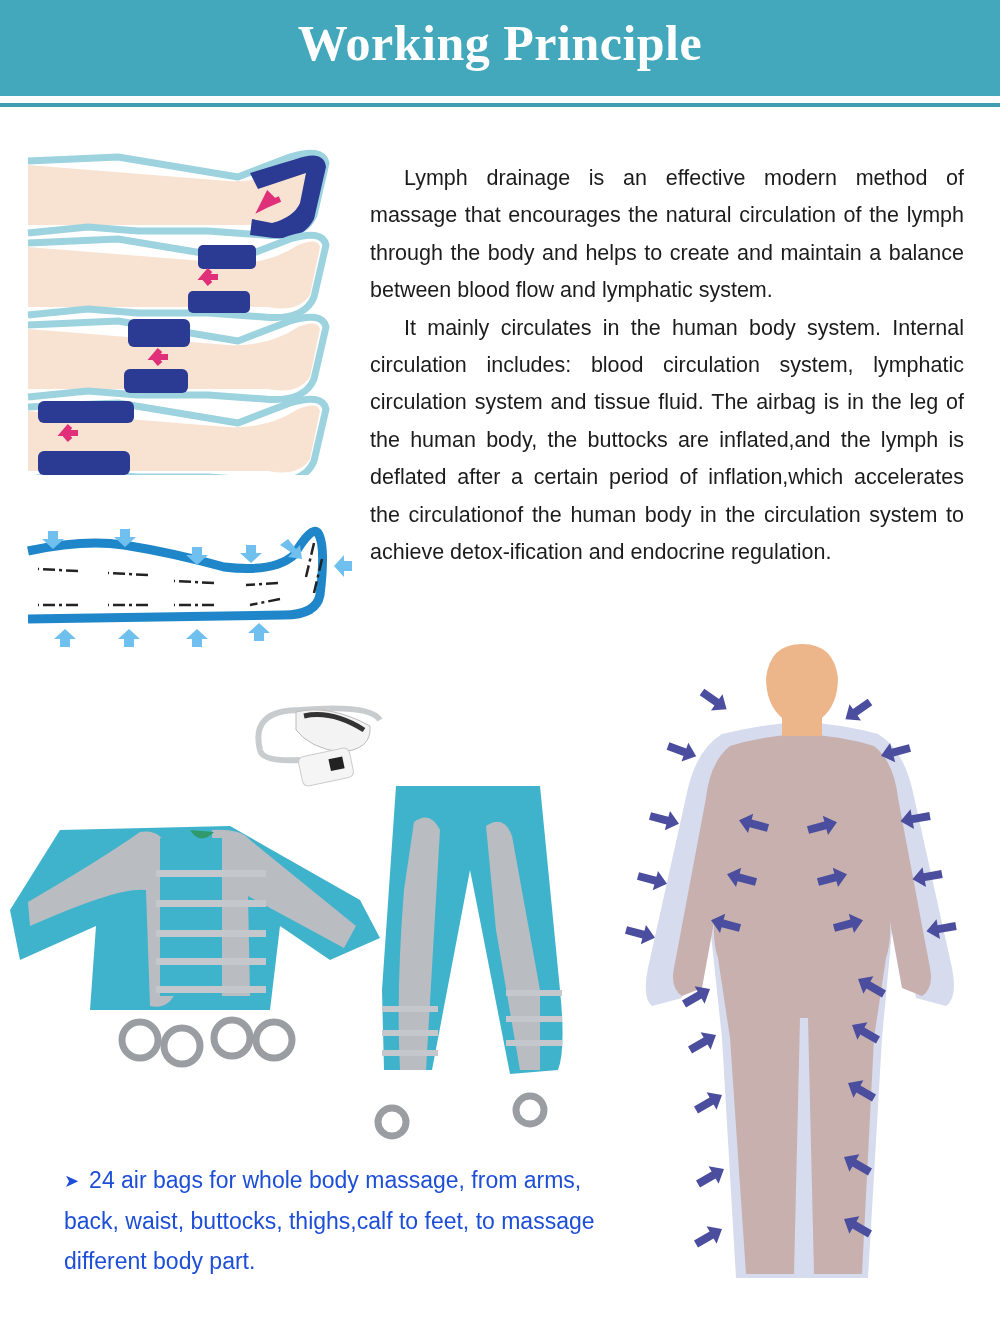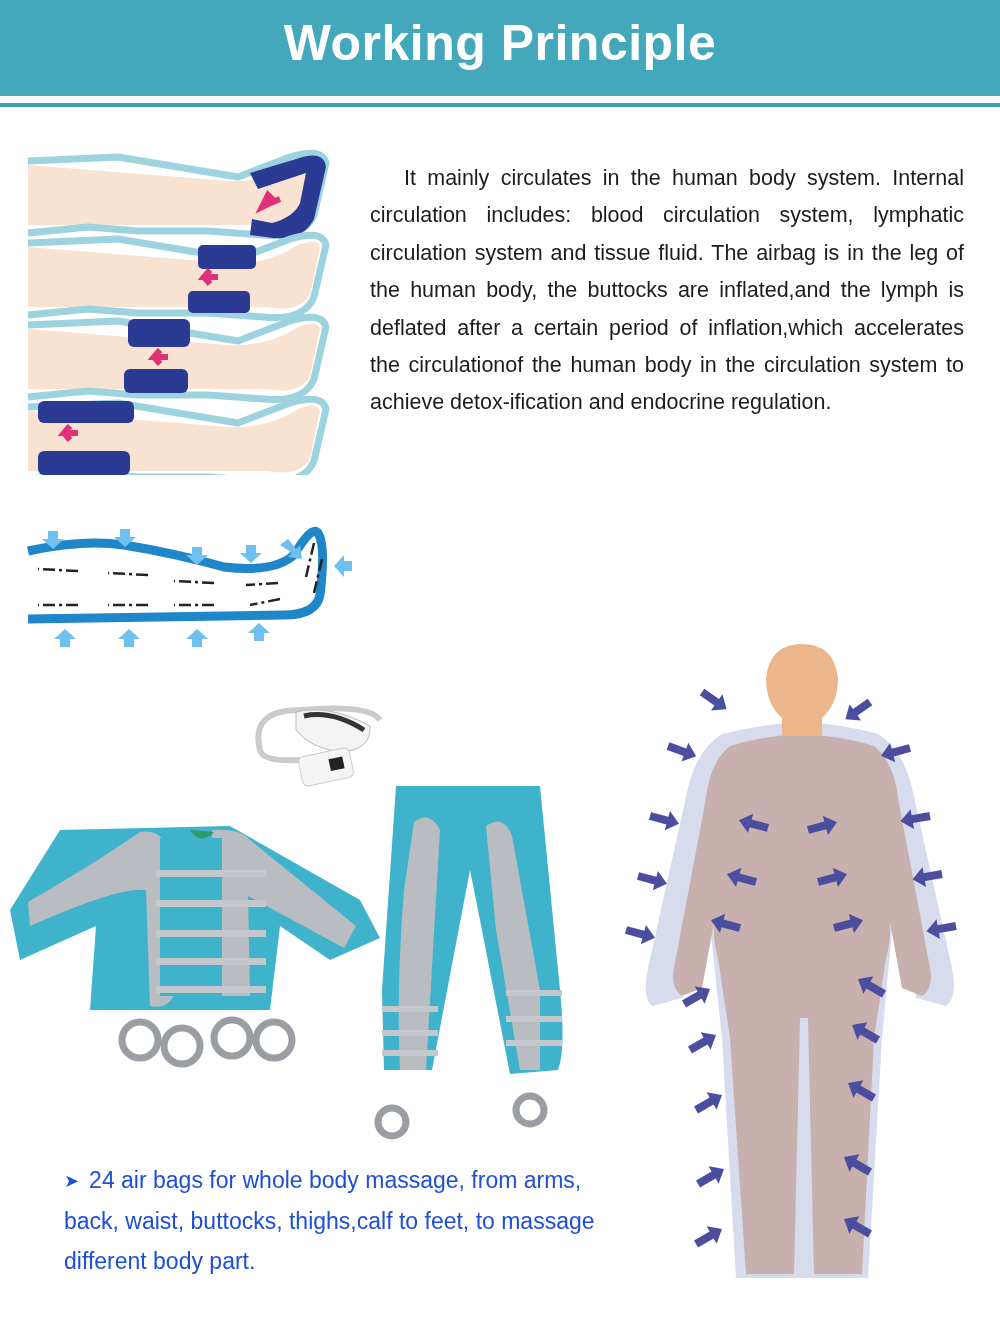--- a/index.html
+++ b/index.html
@@ -1,21 +1,21 @@
 <!DOCTYPE html>
 <html><head>
 <meta charset="utf-8">
 <style>
   * { box-sizing: border-box; margin: 0; padding: 0; }
   html, body { width: 1000px; height: 1323px; background: #ffffff; overflow: hidden; }
   body { position: relative; font-family: "Liberation Sans", sans-serif; color: #1a1a1a; }
 
   .header-band { position: absolute; left: 0; top: 0; width: 1000px; height: 96px; background: #43a8bb; }
   .header-title { position: absolute; left: 0; top: 14px; width: 1000px; text-align: center;
-    color: #ffffff; font-family: Liberation Sans, sans-serif; font-weight: bold; font-size: 50px; letter-spacing: 0.5px; }
+    color: #ffffff; font-family: Liberation Serif, serif; font-weight: bold; font-size: 50px; letter-spacing: 0.5px; }
   .header-rule { position: absolute; left: 0; top: 103px; width: 1000px; height: 4px; background: #3f9fb1; }
 
   .intro-text { position: absolute; left: 370px; top: 160px; width: 594px;
     font-size: 21.5px; line-height: 37.4px; text-align: justify; color: #1c1c1c; }
   .intro-text p { text-indent: 34px; }
 
   .leg-sequence { position: absolute; left: 24px; top: 145px; width: 310px; height: 330px; }
   .leg-flow { position: absolute; left: 24px; top: 515px; width: 330px; height: 140px; }
 
   .product-set { position: absolute; left: 0; top: 690px; width: 600px; height: 460px; }
@@ -220,18 +220,19 @@
     <g transform="translate(84,606) rotate(-30)">
         <path d="M0,-4 h18 v-6 l12,10 l-12,10 v-6 h-18z"></path>
       </g>
     <g transform="translate(258,596) rotate(210)">
         <path d="M0,-4 h18 v-6 l12,10 l-12,10 v-6 h-18z"></path>
       </g>
   </g>
 </svg>
 
 <div class="intro-text">
+  <p>Lymph drainage is an effective modern method of massage that encourages the natural circulation of the lymph through the body and helps to create and maintain a balance between blood flow and lymphatic system.</p>
   <p>It mainly circulates in the human body system. Internal circulation includes: blood circulation system, lymphatic circulation system and tissue fluid. The airbag is in the leg of the human body, the buttocks are inflated,and the lymph is deflated after a certain period of inflation,which accelerates the circulationof the human body in the circulation system to achieve detox-ification and endocrine regulation.</p>
 </div>
 
 <div class="feature-text">
   <span class="bullet">➤</span><span>24 air bags for whole body massage, from arms, back, waist, buttocks, thighs,calf to feet, to massage different body part.</span>
 </div>
 
 </body></html>

